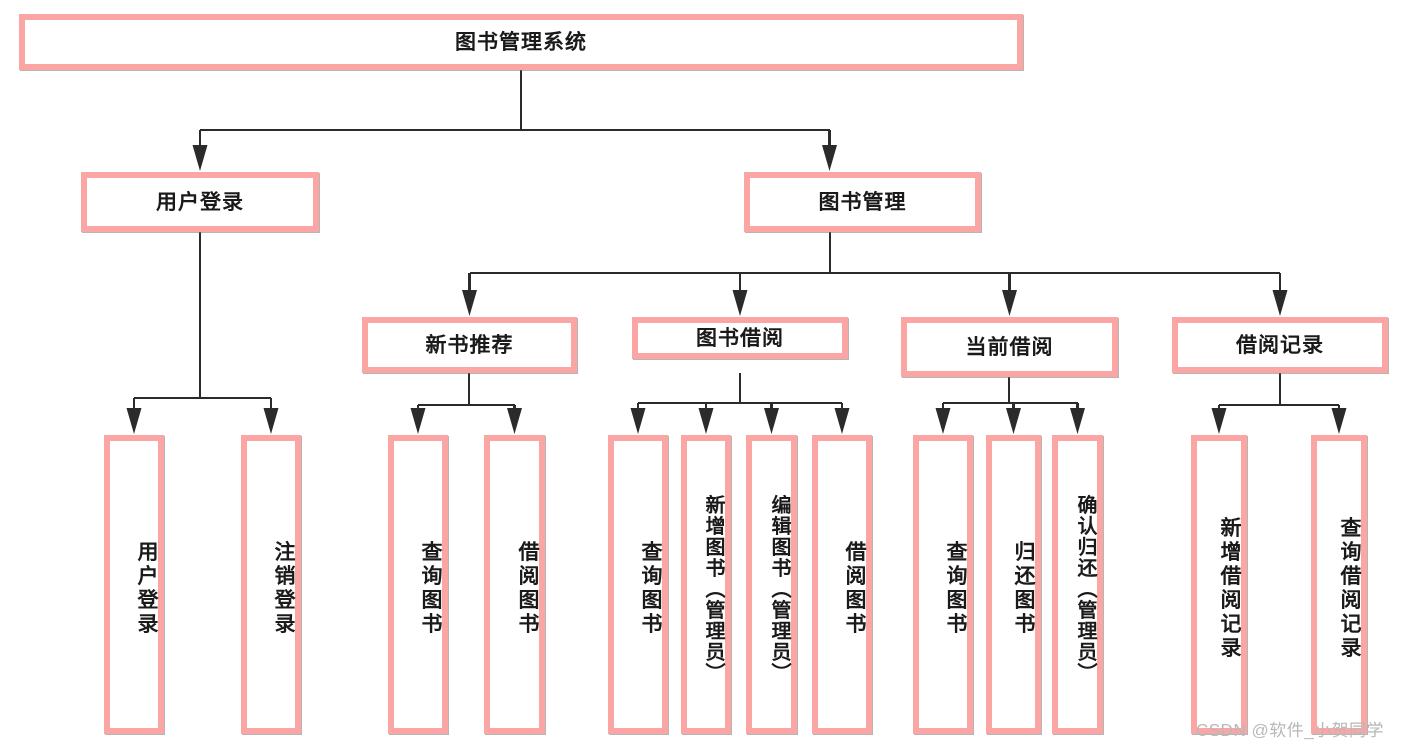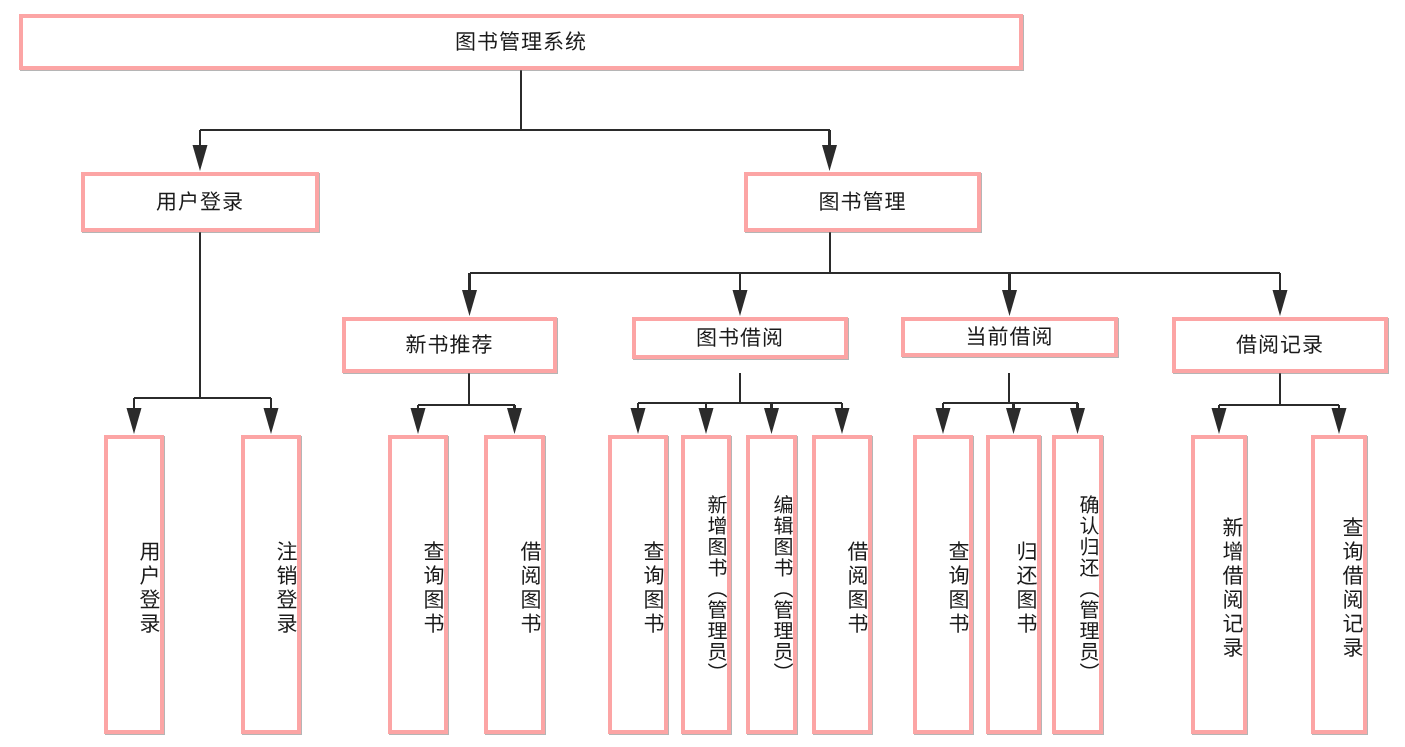--- a/index.html
+++ b/index.html
@@ -23,27 +23,28 @@
     left: 0;
     top: 0;
     width: 1405px;
     height: 747px;
     pointer-events: none;
   }
   .node {
     position: absolute;
     box-sizing: border-box;
     background: #ffffff;
-    border: 4px solid #fca5a5;
+    border: 6px solid #fca5a5;
     box-shadow: 1px 1px 0 0 rgba(120,120,120,0.55);
     display: flex;
     align-items: center;
     justify-content: center;
     color: #1a1a1a;
     letter-spacing: 1px;
+    font-weight: bold;
   }
   .node.horizontal {
     font-size: 21px;
     line-height: 1.2;
     white-space: nowrap;
   }
   .node.vertical {
     writing-mode: vertical-rl;
     text-orientation: upright;
     align-items: flex-start;
@@ -126,27 +127,27 @@
   <div id="node-layer">
       <div class="node horizontal" style="left: 19px; top: 14px; width: 1004px; height: 56px;">
         <span>图书管理系统</span>
       </div>
       <div class="node horizontal" style="left: 81px; top: 172px; width: 238px; height: 60px;">
         <span>用户登录</span>
       </div>
       <div class="node horizontal" style="left: 744px; top: 172px; width: 237px; height: 60px;">
         <span>图书管理</span>
       </div>
-      <div class="node horizontal" style="left: 342px; top: 317px; width: 215px; height: 56px;">
+      <div class="node horizontal" style="left: 362px; top: 317px; width: 215px; height: 56px;">
         <span>新书推荐</span>
       </div>
       <div class="node horizontal" style="left: 632px; top: 317px; width: 216px; height: 42px;">
         <span>图书借阅</span>
       </div>
-      <div class="node horizontal" style="left: 901px; top: 317px; width: 217px; height: 40px;">
+      <div class="node horizontal" style="left: 901px; top: 317px; width: 217px; height: 60px;">
         <span>当前借阅</span>
       </div>
       <div class="node horizontal" style="left: 1172px; top: 317px; width: 216px; height: 56px; align-items: center;">
         <span>借阅记录</span>
       </div>
       <div class="node vertical" style="left: 104px; top: 435px; width: 60px; height: 299px;">
         <span>用户登录</span>
       </div>
       <div class="node vertical" style="left: 241px; top: 435px; width: 60px; height: 299px;">
         <span>注销登录</span>
@@ -178,13 +179,14 @@
       <div class="node vertical tall-text" style="left: 1052px; top: 435px; width: 51px; height: 299px;">
         <span>确认归还（管理员）</span>
       </div>
       <div class="node vertical" style="left: 1191px; top: 435px; width: 56px; height: 299px;">
         <span>新增借阅记录</span>
       </div>
       <div class="node vertical" style="left: 1311px; top: 435px; width: 56px; height: 299px;">
         <span>查询借阅记录</span>
       </div>
     </div>
+  <div class="watermark" style="left: 1196px; top: 716px;">CSDN @软件_小贺同学</div>
 </div>
 
 </body></html>

